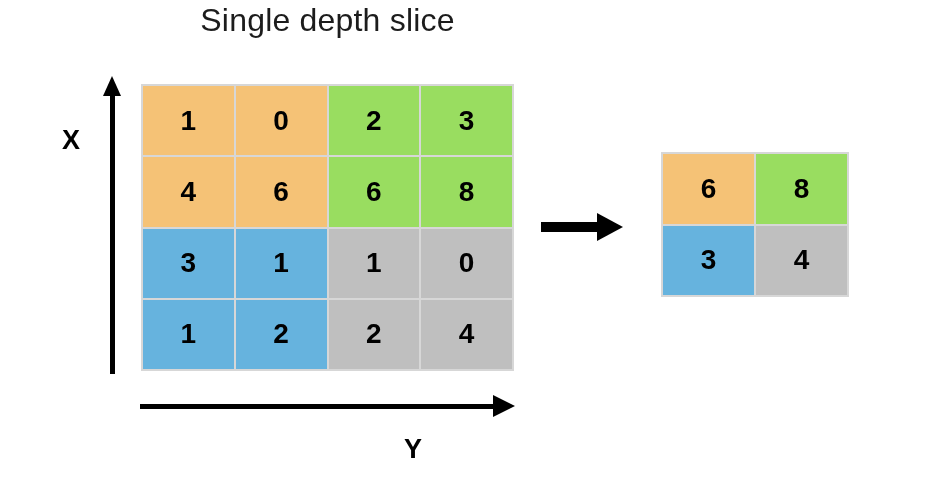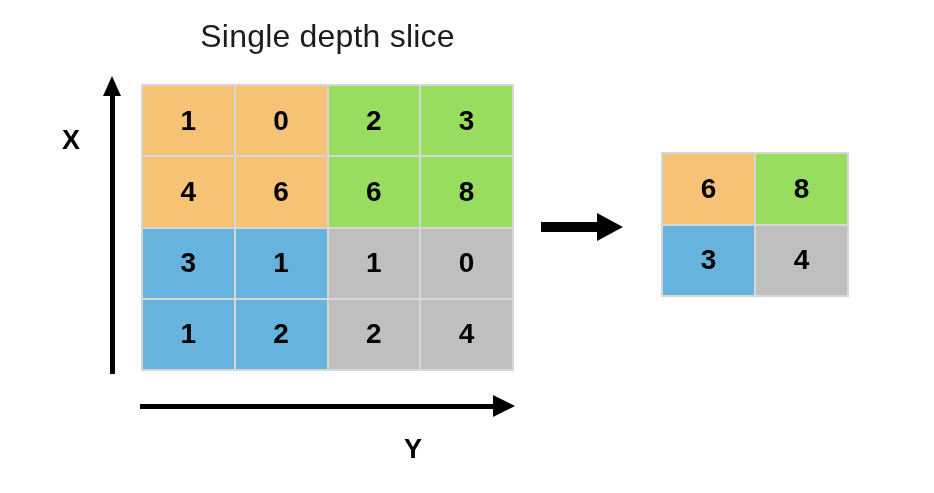--- a/index.html
+++ b/index.html
@@ -15,21 +15,21 @@
     width: 934px;
     height: 493px;
     background: #ffffff;
     overflow: hidden;
   }
 
   
   #title {
     position: absolute;
     left: 141px;
-    top: 18px;
+    top: 2px;
     width: 373px;
     text-align: center;
     font-size: 32px;
     color: #1c1c1c;
     font-weight: 400;
     letter-spacing: 0.2px;
     white-space: nowrap;
   }
 
   

